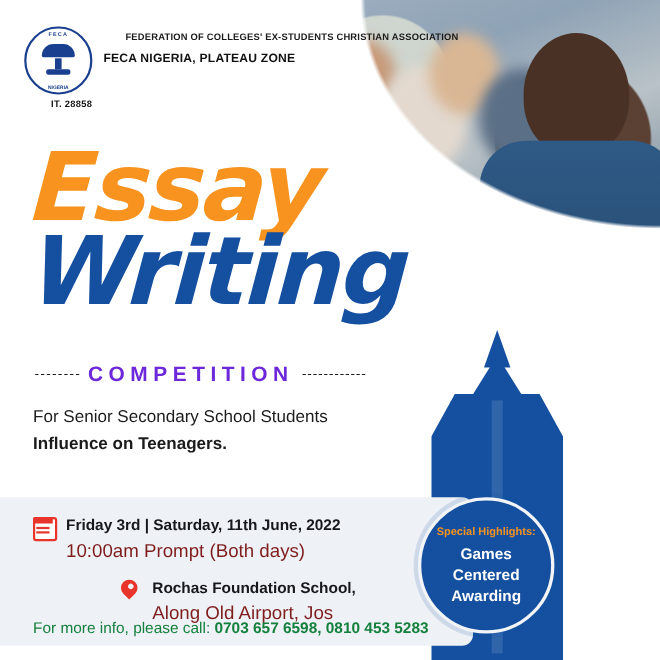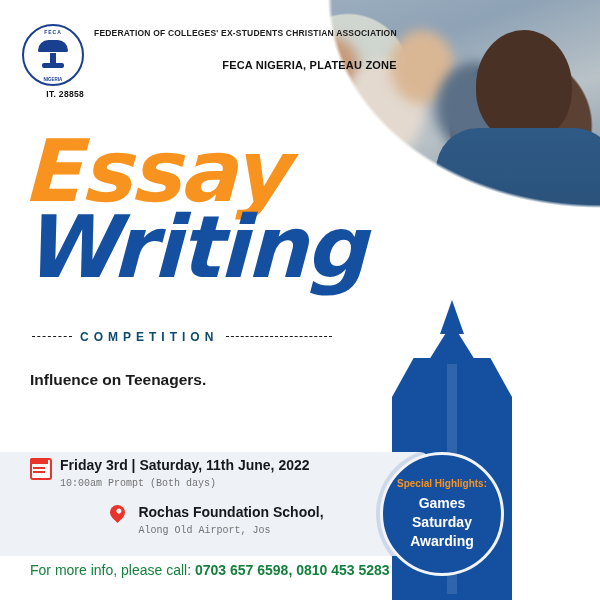--- a/index.html
+++ b/index.html
@@ -167,30 +167,30 @@
   .logo-text {
     padding-top: 4px;
     line-height: 1.28;
   }
   .logo-text .l1 {
     font-size: 8.5px;
     font-weight: bold;
     color: #1b1b1b;
     letter-spacing: 0.2px;
     text-transform: uppercase;
+    margin-left: 20px;
   }
   .logo-text .l2 {
     font-size: 11px;
     font-weight: bold;
     color: #111;
-    margin-top: 20px;
+    margin-top: 8px;
     text-transform: uppercase;
     letter-spacing: 0.2px;
     line-height: 1.25;
-    text-align: right;
   }
 
   
   .headline {
     position: absolute;
     left: 30px;
     top: 132px;
   }
   .word-essay {
     font-family: "DejaVu Sans", sans-serif;
@@ -221,24 +221,24 @@
     display: flex;
     align-items: center;
     gap: 8px;
   }
   .dotline {
     flex: 0 0 40px;
     height: 1px;
     border-top: 1px dashed #1a1a1a;
   }
   .comp-label {
-    font-size: 12px;
+    font-size: 19px;
     font-weight: bold;
     letter-spacing: 5px;
-    color: #0c4a6e;
+    color: #6d28d9;
   }
   .dotline2 {
     flex: 1;
     height: 1px;
     border-top: 1px dashed #1a1a1a;
   }
   .badge-10 {
     position: absolute;
     left: 258px;
     top: 318px;
@@ -347,21 +347,21 @@
     line-height: 1.22;
   }
 
   
   .details {
     position: absolute;
     left: 0;
     top: 452px;
     width: 430px;
     background: #eef1f6;
-    padding: 4px 0 18px 0;
+    padding: 16px 0 18px 0;
     border-radius: 0 10px 10px 0;
   }
   .detail-row {
     display: flex;
     align-items: flex-start;
     gap: 10px;
     padding: 0 28px 0 30px;
     margin-bottom: 12px;
   }
   .detail-row:last-child { margin-bottom: 0; justify-content: center; }
@@ -411,25 +411,24 @@
     background: #eef1f6;
     border-radius: 50%;
   }
   .detail-main {
     font-size: 14px;
     font-weight: bold;
     color: #16181c;
     line-height: 1.35;
   }
   .detail-sub {
-    font-size: 10px;
-    color: #737373;
+    font-size: 17px;
+    color: #7f1d1d;
     line-height: 1.4;
     margin-top: 2px;
-    font-family: Liberation Mono, monospace;
   }
 
   
   .footer {
     position: absolute;
     left: 30px;
     bottom: 22px;
     font-size: 14px;
     color: #15803d;
   }
@@ -480,20 +479,21 @@
     <div class="word-writing">Writing</div>
   </div>
 
   <div class="comp-row">
     <div class="dotline"></div>
     <div class="comp-label">COMPETITION</div>
     <div class="dotline2"></div>
   </div>
 
   <div class="subtitle">
+    <div>For Senior Secondary School Students</div>
     <div><b>Influence on Teenagers.</b></div>
   </div>
 
   <div class="pen">
     <div class="tip"></div>
     <div class="neck"></div>
     <div class="body"></div>
     <div class="shine"></div>
   </div>
 
@@ -514,21 +514,21 @@
       <div>
         <div class="detail-main">Rochas Foundation School,</div>
         <div class="detail-sub">Along Old Airport, Jos</div>
       </div>
     </div>
   </div>
 
   <div class="highlight-circle">
     <div class="hl-title">Special Highlights:</div>
     <div class="hl-item">Games</div>
-    <div class="hl-item">Saturday</div>
+    <div class="hl-item">Centered</div>
     <div class="hl-item">Awarding</div>
   </div>
 
   <div class="footer">
     <span>For more info, please call:  </span><span class="phones">0703 657 6598, 0810 453 5283</span>
   </div>
 
 </div>
 
 </body></html>

